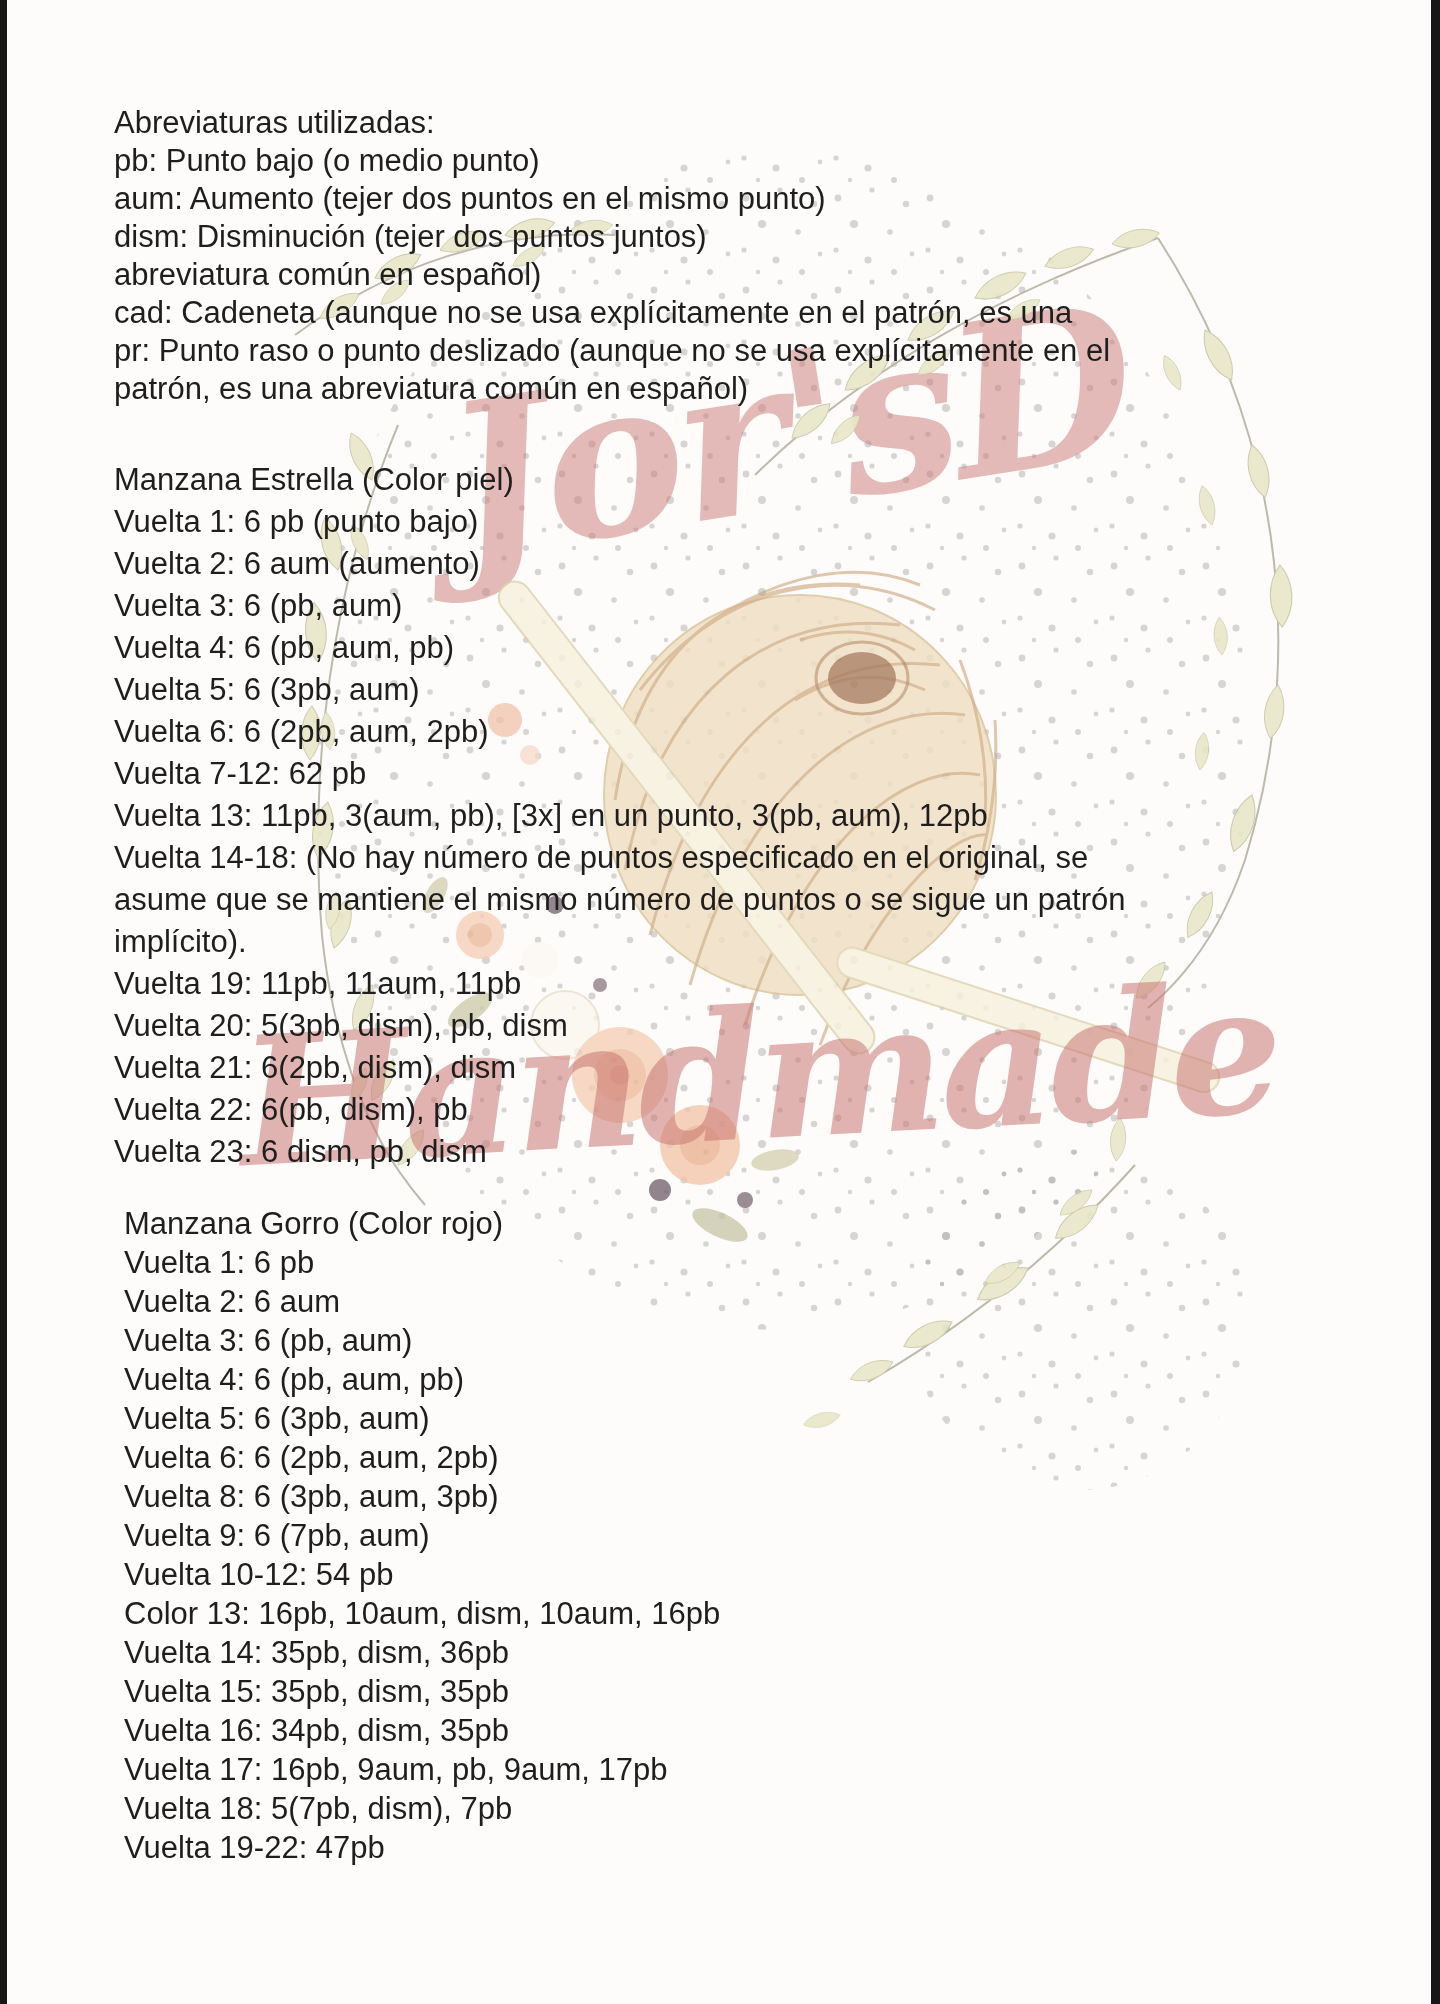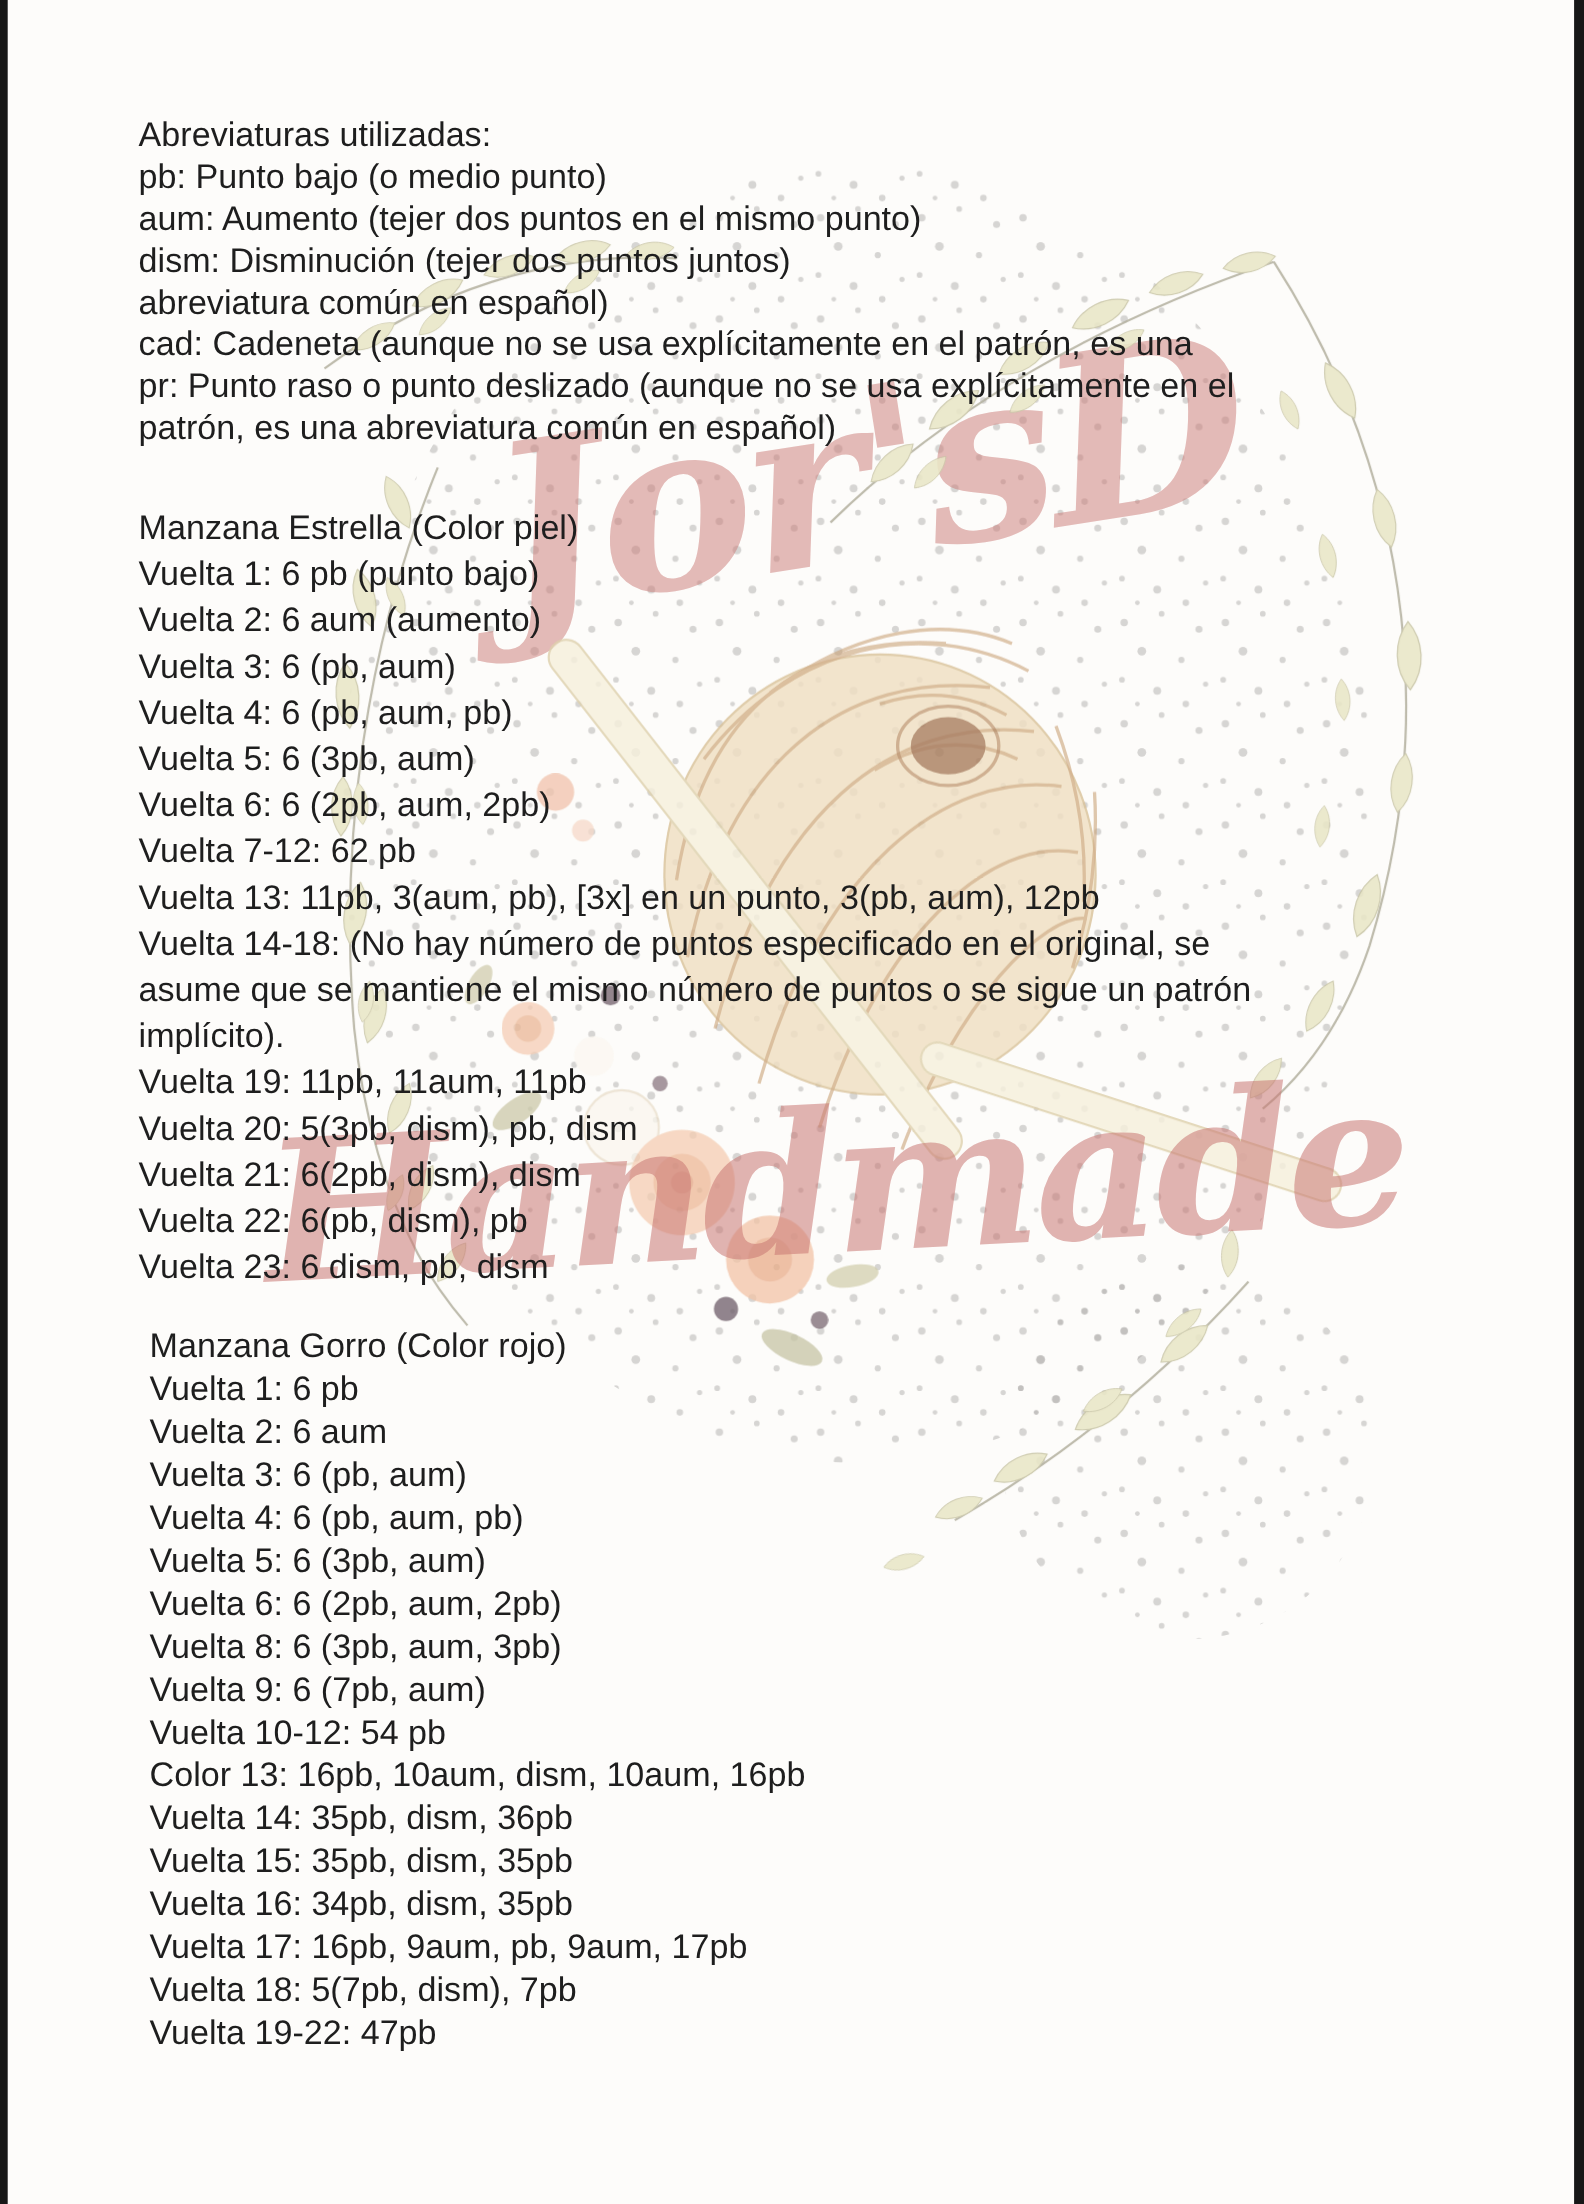--- a/index.html
+++ b/index.html
@@ -6,21 +6,21 @@
   .page{
     position:relative;width:1440px;height:2004px;
     background:#fdfcfa;overflow:hidden;
     font-family:"Liberation Sans",sans-serif;color:#1e1e1e;
   }
   .edge{position:absolute;top:0;bottom:0;background:#171717;z-index:5;}
   .edge-left{left:0;width:7px;}
   .edge-right{right:0;width:9px;}
   .watermark{position:absolute;left:0;top:0;z-index:1;}
   .textlayer{position:absolute;left:0;top:0;width:100%;height:100%;z-index:3;}
-  .tblock{position:absolute;left:126px;width:1230px;font-size:31px;}
+  .tblock{position:absolute;left:114px;width:1230px;font-size:31px;}
   .tblock p{margin:0;white-space:nowrap;}
   .lh38 p{line-height:38px;}
   .lh42 p{line-height:42px;}
   .lh39 p{line-height:39px;margin-left:10px;}
   .script-word{
     font-family:"DejaVu Serif",serif;font-style:italic;font-weight:bold;
   }
 </style>
 </head>
 <body>

